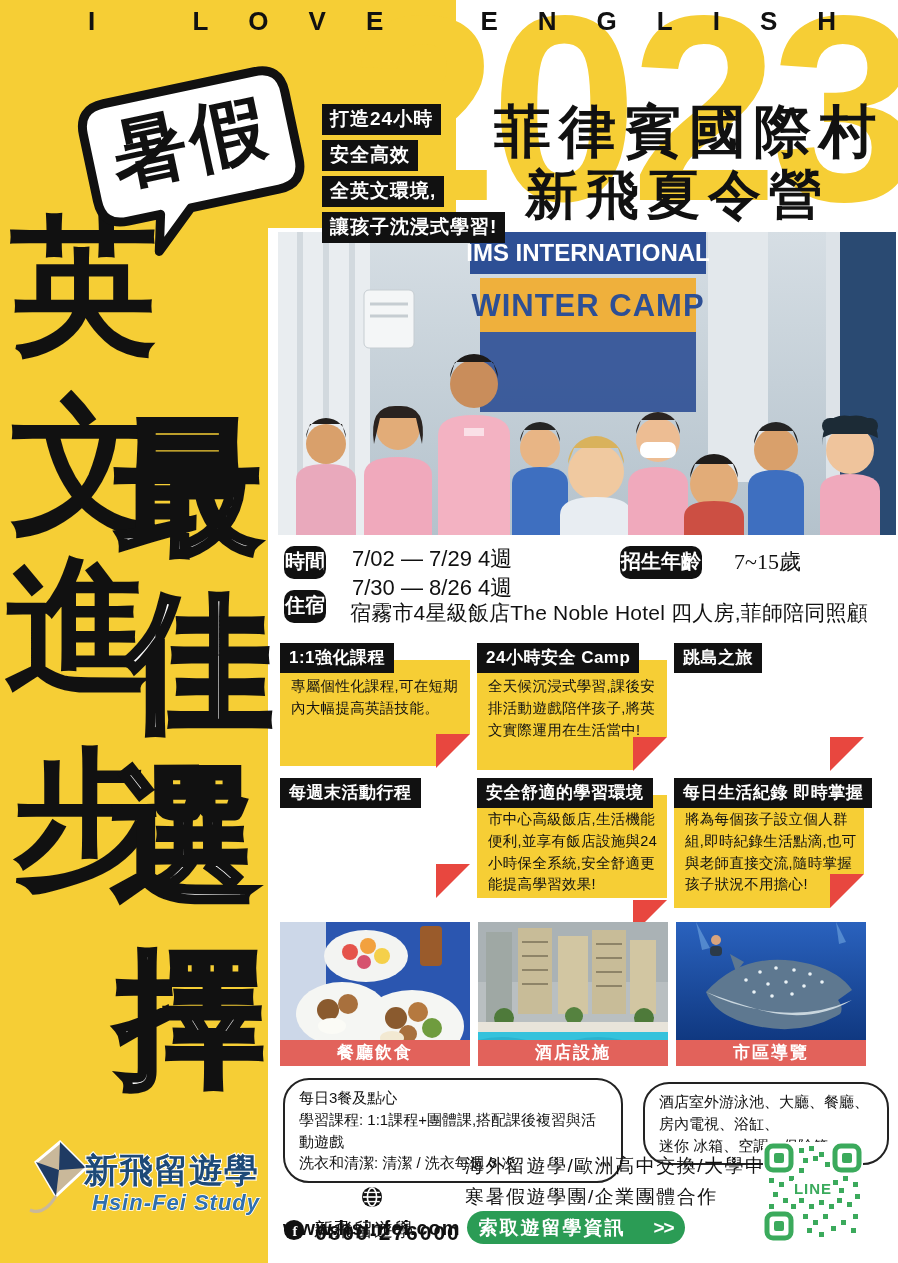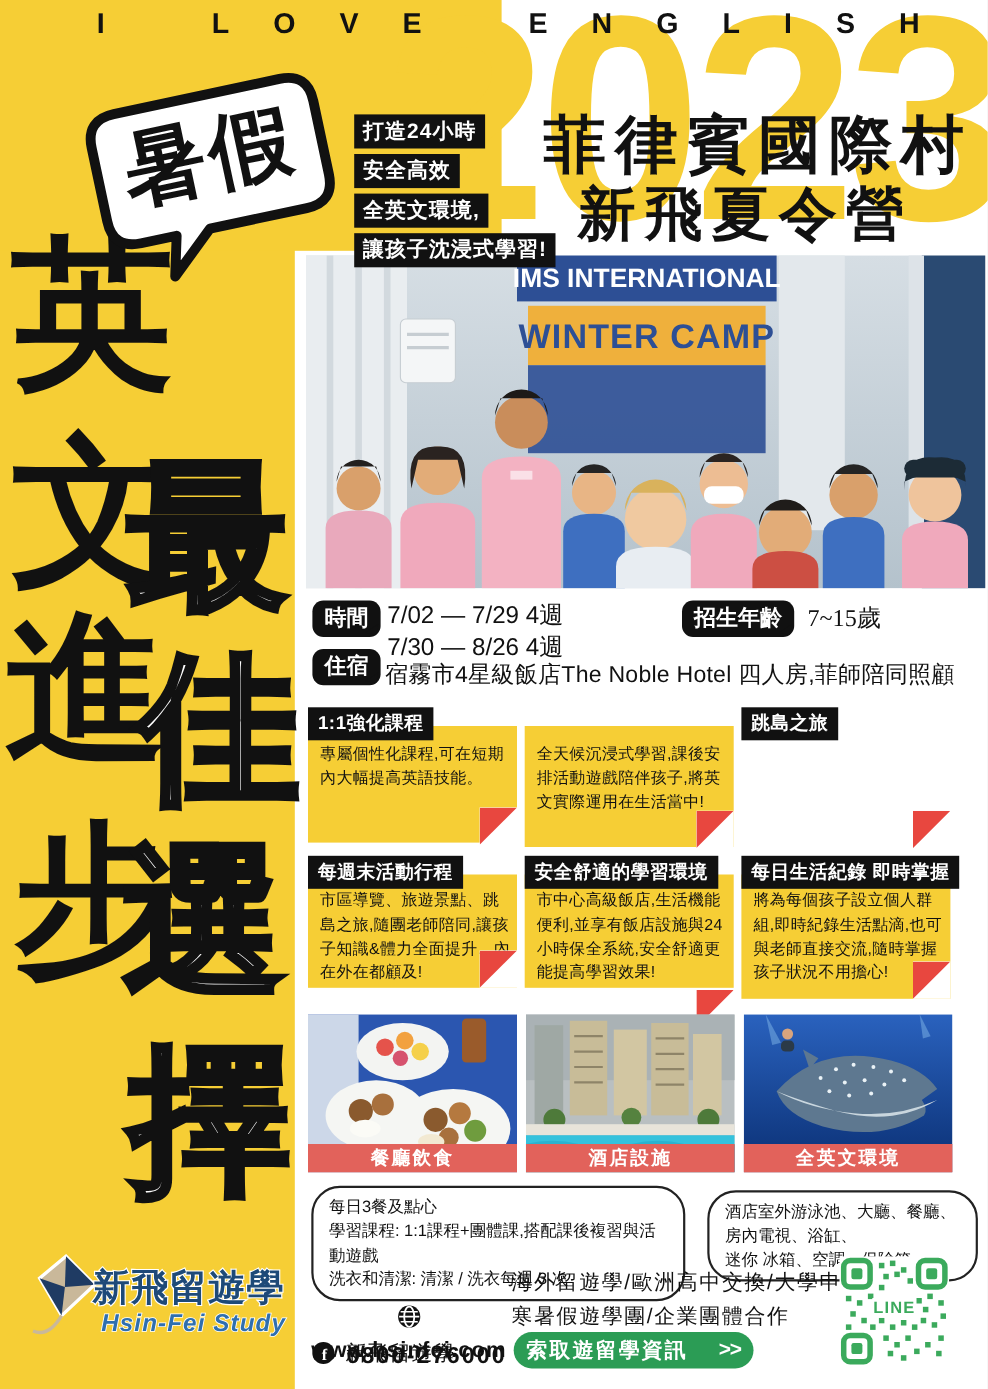--- a/index.html
+++ b/index.html
@@ -47,21 +47,21 @@
   .vchar  { font-weight:900; line-height:1; z-index:2; }
   .vblack { font-size:148px; color:#111; }
   .vwhite { font-size:146px; color:#fff; z-index:3;
             -webkit-text-stroke:5px #111; text-shadow:0 0 0 #111; }
 
   
   .main-photo { left:278px; top:232px; width:618px; height:303px; overflow:hidden; }
 
   
   .badge-black { background:#111; color:#fff; font-weight:700; font-size:20px;
-                 padding:2px 11px 4px; border-radius:10px; white-space:nowrap; z-index:4; }
+                 padding:2px 1px 4px; border-radius:10px; white-space:nowrap; z-index:4; }
   .badge-black::after { content:""; position:absolute; right:-3px; bottom:-5px;
                  width:0; height:0; border:7px solid transparent;
                  border-top-color:#111; transform:rotate(-35deg); }
   .time-lines { left:352px; top:544px; font-size:22px; line-height:29px; }
   .age-value  { left:734px; top:547px; font-size:22px;font-family:Liberation Serif, serif; }
   .stay-value { left:350px; top:599px; font-size:21px; letter-spacing:0.2px; }
 
   
   .card { width:190px; }
   .card-head { position:absolute; left:0; top:0; background:#111; color:#fff;
@@ -231,31 +231,31 @@
   <div class="abs age-value">7~15歲</div>
   <div class="abs badge-black" style="left:284px; top:590px;">住宿</div>
   <div class="abs stay-value">宿霧市4星級飯店The Noble Hotel 四人房,菲師陪同照顧</div>
 
   <div class="abs card" style="left:280px; top:643px; height:125px;">
     <div class="card-head">1:1強化課程</div>
     <div class="card-body" style="height:106px;">專屬個性化課程,可在短期內大幅提高英語技能。</div>
     <div class="fold"></div>
   </div>
   <div class="abs card" style="left:477px; top:643px; height:128px;">
+    <div class="card-head">24小時安全 Camp</div>
     <div class="card-body" style="height:110px;">全天候沉浸式學習,課後安排活動遊戲陪伴孩子,將英文實際運用在生活當中!</div>
     <div class="fold"></div>
   </div>
   <div class="abs card" style="left:674px; top:643px; height:128px;">
     <div class="card-head">跳島之旅</div>
     <div class="fold"></div>
   </div>
 
   <div class="abs card" style="left:280px; top:778px; height:120px;">
     <div class="card-head">每週末活動行程</div>
-    <div class="card-body" style="height:103px; padding-top:14px;">市區導覽、旅遊景點、跳島之旅,隨團老師陪同,讓孩子知識&amp;體力全面提升、內在外在都顧及!</div>
     <div class="fold"></div>
   </div>
   <div class="abs card" style="left:477px; top:778px; height:156px;">
     <div class="card-head">安全舒適的學習環境</div>
     <div class="card-body" style="height:103px; padding-top:14px;">市中心高級飯店,生活機能便利,並享有飯店設施與24小時保全系統,安全舒適更能提高學習效果!</div>
     <div class="fold"></div>
   </div>
   <div class="abs card" style="left:674px; top:778px; height:130px;">
     <div class="card-head">每日生活紀錄 即時掌握</div>
     <div class="card-body" style="height:113px; padding-top:14px;">將為每個孩子設立個人群組,即時紀錄生活點滴,也可與老師直接交流,隨時掌握孩子狀況不用擔心!</div>
@@ -337,21 +337,21 @@
         <circle cx="110" cy="60" r="1.8"></circle>
           <circle cx="128" cy="64" r="1.8"></circle>
           <circle cx="146" cy="60" r="1.8"></circle>
         <circle cx="78" cy="70" r="1.8"></circle>
           <circle cx="96" cy="74" r="1.8"></circle>
           <circle cx="116" cy="72" r="1.8"></circle>
       </g>
       <circle cx="40" cy="18" r="5" fill="#D8A47E"></circle>
         <rect x="34" y="24" width="12" height="10" rx="4" fill="#2B3A48"></rect>
     </svg>
-    <div class="photo-label">全英文環境</div>
+    <div class="photo-label">市區導覽</div>
   </div>
 
   <div class="abs note-box" style="left:283px; top:1078px; width:340px;">
     <div>每日3餐及點心</div>
     <div>學習課程: 1:1課程+團體課,搭配課後複習與活動遊戲</div>
     <div>洗衣和清潔: 清潔 / 洗衣每週 3 次</div>
   </div>
   <div class="abs note-box" style="left:643px; top:1082px; width:246px;">
     <div>酒店室外游泳池、大廳、餐廳、房內電視、浴缸、</div>
     <div>迷你 冰箱、空調、保險箱</div>

